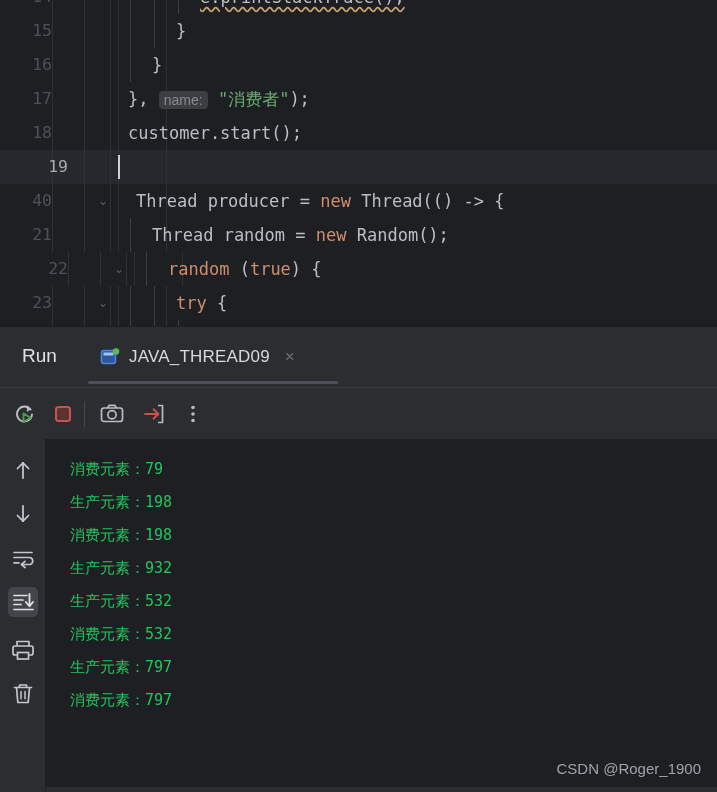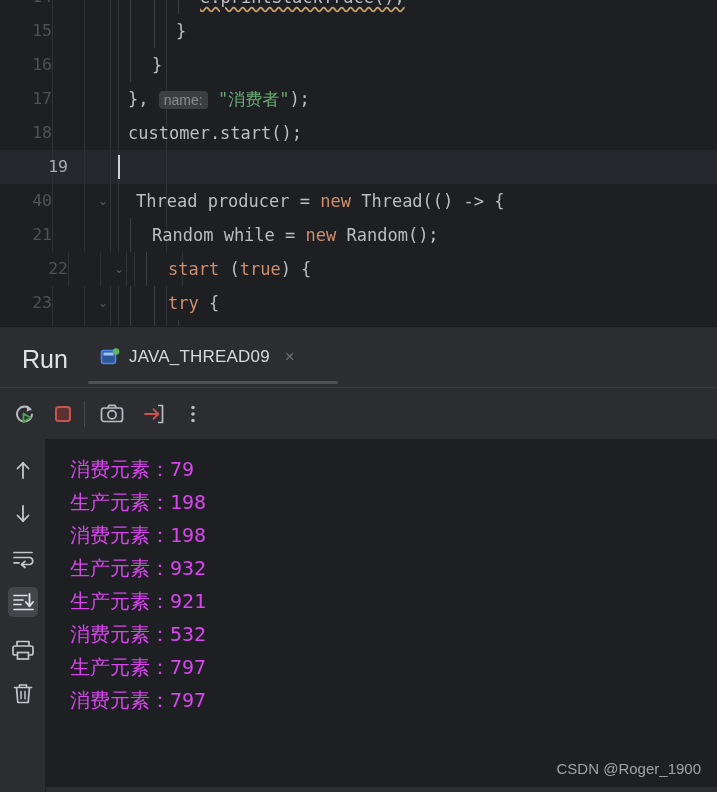--- a/index.html
+++ b/index.html
@@ -116,21 +116,21 @@
     border-top: 1px solid #1a1b1e;
   }
 
   #run-header {
     position: relative;
     height: 60px;
   }
   #run-title {
     position: absolute;
     left: 22px; top: 18px;
-    font-size: 25px;
+    font-size: 19px;
     color: #dfe1e5;
     font-family: "Liberation Sans", sans-serif;
   }
   #run-tab {
     position: absolute;
     left: 100px; top: 16px;
     display: flex;
     align-items: center;
     gap: 9px;
     height: 28px;
@@ -206,22 +206,22 @@
     position: absolute;
     left: 46px; top: 0;
     width: 671px; height: 354px;
     background: #1e1f22;
     overflow: hidden;
   }
   .out-line {
     height: 33px;
     line-height: 33px;
     font-family: "DejaVu Sans Mono", monospace;
-    font-size: 20px;
-    color: #d946ef;
+    font-size: 15px;
+    color: #22c55e;
     padding-left: 24px;
     white-space: nowrap;
   }
   .out-line.clipped {
     height: 14px;
     line-height: 10px;
     overflow: hidden;
   }
   #watermark {
     position: absolute;
@@ -313,44 +313,44 @@
       <div class="code-text" style="left: 128px; margin-left: 8px;"><span class="t-plain">Thread producer = </span><span class="t-kw">new</span><span class="t-plain"> Thread(() -&gt; {</span></div>
     </div>
     <div class="code-line" style="position: absolute; left: 0px; top: 218px; width: 581px;">
       <div class="gline" style="left: 52px;"></div>
       <div class="gline" style="left: 84px;"></div>
       <div class="gline" style="left: 110px;"></div>
       <div class="gline" style="left: 118px;"></div>
       <div class="gline" style="left: 166px;"></div>
       <div class="gutter-num">21</div>
       <div class="indent-guide" style="left: 130px;"></div>
-      <div class="code-text" style="left: 152px;"><span class="t-plain">Random while = </span><span class="t-kw">new</span><span class="t-plain"> Random();</span></div>
+      <div class="code-text" style="left: 152px;"><span class="t-plain">Thread random = </span><span class="t-kw">new</span><span class="t-plain"> Random();</span></div>
     </div>
     <div class="code-line" style="position: absolute; left: 16px; top: 252px; width: 716px;">
       <div class="gline" style="left: 52px;"></div>
       <div class="gline" style="left: 84px;"></div>
       <div class="gline" style="left: 110px;"></div>
       <div class="gline" style="left: 118px;"></div>
       <div class="gline" style="left: 166px;"></div>
       <div class="gutter-num">22</div>
       <div class="fold">⌄</div>
       <div class="indent-guide" style="left: 130px;"></div>
-      <div class="code-text" style="left: 152px;"><span class="t-kw">start</span><span class="t-plain"> (</span><span class="t-kw">true</span><span class="t-plain">) {</span></div>
+      <div class="code-text" style="left: 152px;"><span class="t-kw">random</span><span class="t-plain"> (</span><span class="t-kw">true</span><span class="t-plain">) {</span></div>
     </div>
     <div class="code-line" style="position: absolute; left: 0px; top: 286px; width: 717px;">
       <div class="gline" style="left: 52px;"></div>
       <div class="gline" style="left: 84px;"></div>
       <div class="gline" style="left: 110px;"></div>
       <div class="gline" style="left: 118px;"></div>
       <div class="gline" style="left: 166px;"></div>
       <div class="gutter-num">23</div>
       <div class="fold">⌄</div>
       <div class="indent-guide" style="left: 130px;"></div>
       <div class="indent-guide" style="left: 154px;"></div>
-      <div class="code-text" style="left: 168px;"><span class="t-kw">try</span><span class="t-plain"> {</span></div>
+      <div class="code-text" style="left: 176px;"><span class="t-kw">try</span><span class="t-plain"> {</span></div>
     </div>
     <div class="code-line" style="position: absolute; left: 0px; top: 320px; width: 717px;">
       <div class="gline" style="left: 52px;"></div>
       <div class="gline" style="left: 84px;"></div>
       <div class="gline" style="left: 110px;"></div>
       <div class="gline" style="left: 118px;"></div>
       <div class="gline" style="left: 166px;"></div>
       <div class="gutter-num">24</div>
       <div class="indent-guide" style="left: 130px;"></div>
       <div class="indent-guide" style="left: 154px;"></div>
@@ -477,21 +477,21 @@
     </div>
 
     <div id="console-divider"></div>
 
     <div id="console-out">
         <div class="out-line clipped"></div>
         <div class="out-line">消费元素：79</div>
         <div class="out-line">生产元素：198</div>
         <div class="out-line">消费元素：198</div>
         <div class="out-line">生产元素：932</div>
-        <div class="out-line">生产元素：921</div>
+        <div class="out-line">生产元素：532</div>
         <div class="out-line">消费元素：532</div>
         <div class="out-line">生产元素：797</div>
         <div class="out-line">消费元素：797</div>
       </div>
     <div id="console-bottom-bar"></div>
 
     <div id="watermark">CSDN @Roger_1900</div>
   </div>
 </div>
 

